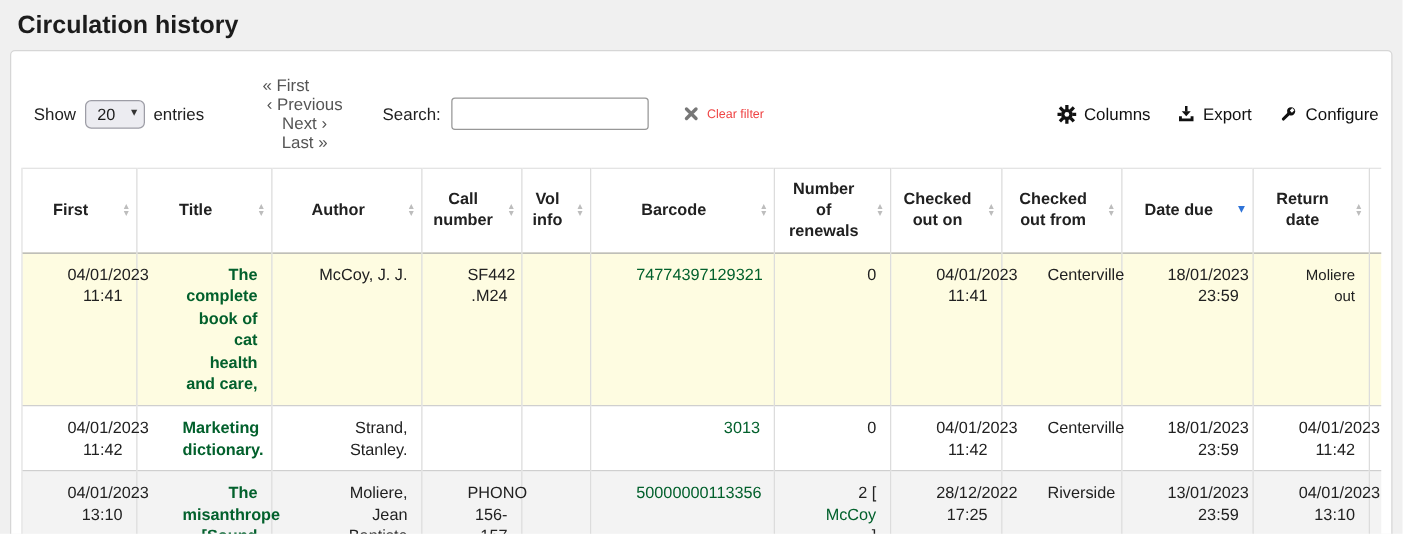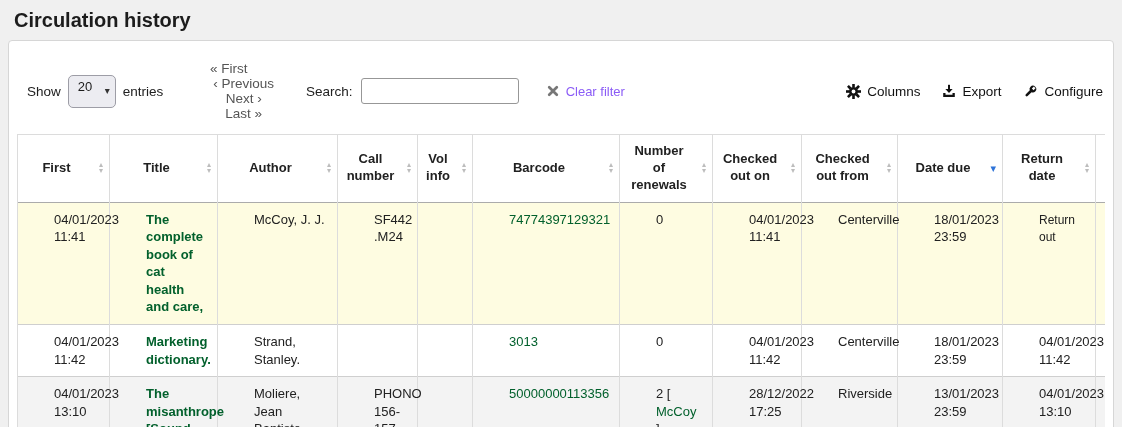--- a/index.html
+++ b/index.html
@@ -39,21 +39,21 @@
     white-space: nowrap;
   }
   .show-entries { display: flex; align-items: center; gap: 7px; font-size: 13.5px; }
   .select-wrap { position: relative; display: inline-block; }
   .select-wrap select {
     appearance: none; -webkit-appearance: none;
     font-family: inherit; font-size: 13px; color: #1c1c1c;
     background: #ececf1;
     border: 1px solid #9d9da6;
     border-radius: 5px;
-    padding: 3px 22px 13px 9px;
+    padding: 3px 22px 3px 9px;
   }
   .select-wrap .chev {
     position: absolute; right: 6px; top: 46%;
     transform: translateY(-50%);
     font-size: 10px; color: #333; pointer-events: none;
   }
   .pager { display: flex; align-items: center; flex-direction: column; }
   .pager a {
     color: #555; text-decoration: none; font-size: 13.5px;
     cursor: pointer;
@@ -64,21 +64,21 @@
   .search-group { display: flex; align-items: center; gap: 8px; margin-left: 32px; font-size: 13.5px; }
   .search-group input {
     width: 158px; height: 26px;
     border: 1px solid #979797; border-radius: 3px;
     background: #fff; font-family: inherit; font-size: 13px;
     padding: 0 6px;
   }
   .clear-filter {
     display: flex; align-items: center; gap: 7px;
     background: none; border: none; padding: 0; margin-left: 28px;
-    color: #8b5cf6; font-family: inherit; font-size: 13px; cursor: pointer;
+    color: #ef4444; font-family: inherit; font-size: 10px; cursor: pointer;
   }
   .toolbar-right { display: flex; align-items: center; margin-left: auto; }
   .tool-btn {
     display: flex; align-items: center; gap: 6px;
     background: none; border: none; padding: 0; margin-left: 22px;
     color: #111; font-family: inherit; font-size: 13.5px; font-weight: 400; cursor: pointer;
   }
   .table-wrap { margin-top: 13px; overflow: hidden; width: 100%; }
   table.circ {
     border-collapse: collapse;
@@ -91,21 +91,21 @@
     padding: 8px 11px;
   }
   table.circ thead tr { border-top: 1px solid #dcdcdc; border-bottom: 1px solid #ababab; }
   table.circ tbody tr { border-bottom: 1px solid #cfcfcf; }
   table.circ th {
     font-weight: 700; color: #212121;
     text-align: center; vertical-align: middle;
     position: relative; padding-right: 22px; padding-left: 8px;
     line-height: 1.3; height: 48px; cursor: pointer;
   }
-  table.circ td { vertical-align: top; text-align: left; line-height: 1.35; padding-left: 36px; }
+  table.circ td { vertical-align: top; text-align: right; line-height: 1.35; padding-left: 36px; }
   tr.stripe { background: #f3f3f3; }
   tr.highlight { background: #fefce1; }
   .sort-icons {
     position: absolute; right: 6px; top: 50%;
     transform: translateY(-50%);
     display: flex; flex-direction: column; align-items: center;
     color: #bdbdbd; font-size: 8px; line-height: 6px;
   }
   .sort-desc-icon { color: #2e73d8; font-size: 11px; line-height: 11px; }
   a.green-link { color: #02602c; text-decoration: none; cursor: pointer; }
@@ -260,21 +260,21 @@
             <td>04/01/2023 11:41</td>
             <td><a class="title-link">The complete book of cat health and care,</a></td>
             <td>McCoy, J. J.</td>
             <td>SF442 .M24</td>
             <td></td>
             <td><a class="green-link">74774397129321</a></td>
             <td>0</td>
             <td>04/01/2023 11:41</td>
             <td>Centerville</td>
             <td>18/01/2023 23:59</td>
-            <td><span class="status-small">Return out</span></td>
+            <td><span class="status-small">Moliere out</span></td>
             <td></td>
           </tr>
           <tr>
             <td>04/01/2023 11:42</td>
             <td><a class="title-link">Marketing dictionary.</a></td>
             <td>Strand, Stanley.</td>
             <td></td>
             <td></td>
             <td><a class="green-link">3013</a></td>
             <td>0</td>

